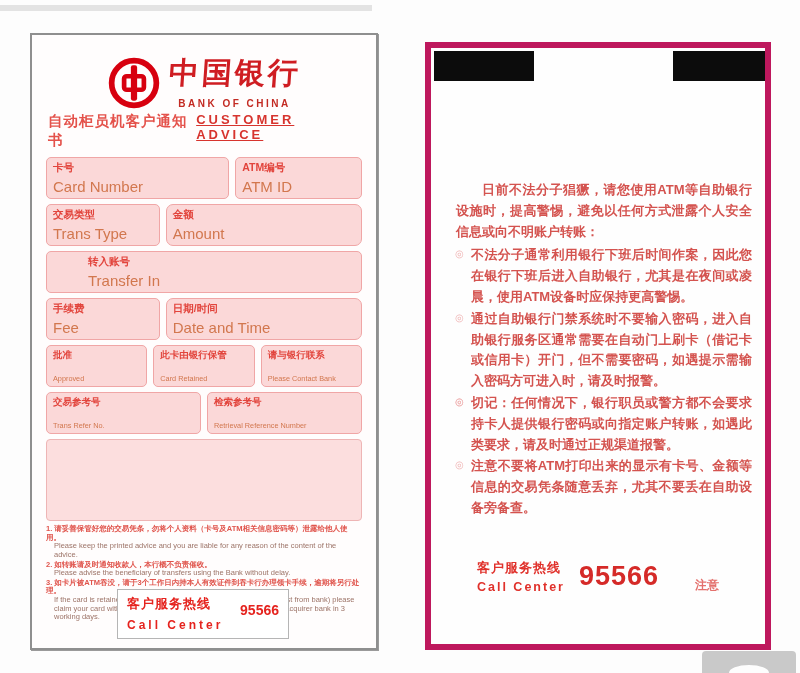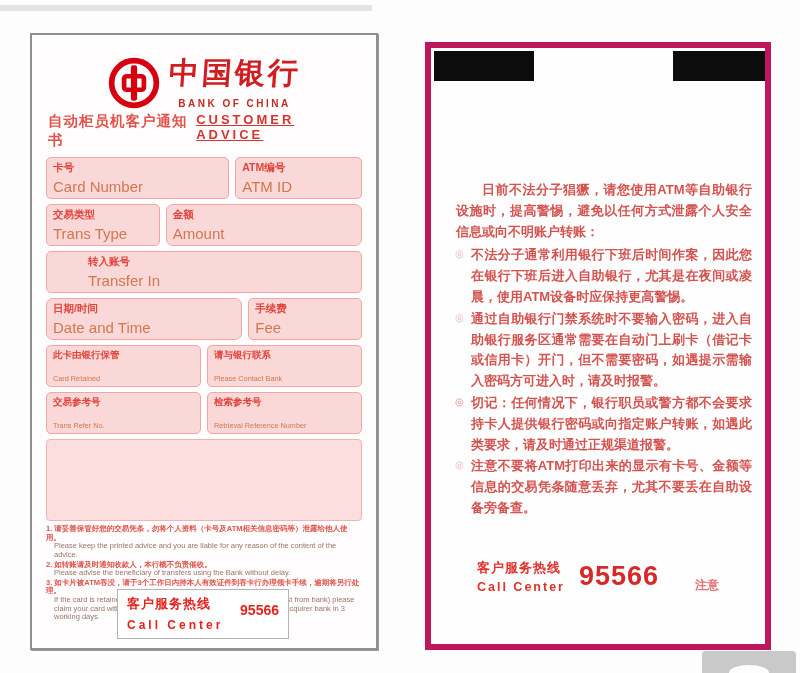--- a/index.html
+++ b/index.html
@@ -117,30 +117,34 @@
             <span class="f-en">Amount</span>
           </div>
         </div>
         <div class="frow">
           <div class="fbox w-full">
             <span class="f-cn">转入账号</span>
             <span class="f-en">Transfer In</span>
           </div>
         </div>
         <div class="frow">
+          <div class="fbox w-third">
+            <span class="f-cn">手续费</span>
+            <span class="f-en">Fee</span>
+          </div>
           <div class="fbox w-rest">
             <span class="f-cn">日期/时间</span>
             <span class="f-en">Date and Time</span>
           </div>
-          <div class="fbox w-third">
-            <span class="f-cn">手续费</span>
-            <span class="f-en">Fee</span>
-          </div>
-        </div>
-        <div class="frow">
+        </div>
+        <div class="frow">
+          <div class="fbox tri">
+            <span class="f-cn">批准</span>
+            <span class="f-en">Approved</span>
+          </div>
           <div class="fbox tri">
             <span class="f-cn">此卡由银行保管</span>
             <span class="f-en">Card Retained</span>
           </div>
           <div class="fbox tri">
             <span class="f-cn">请与银行联系</span>
             <span class="f-en">Please Contact Bank</span>
           </div>
         </div>
         <div class="frow">

